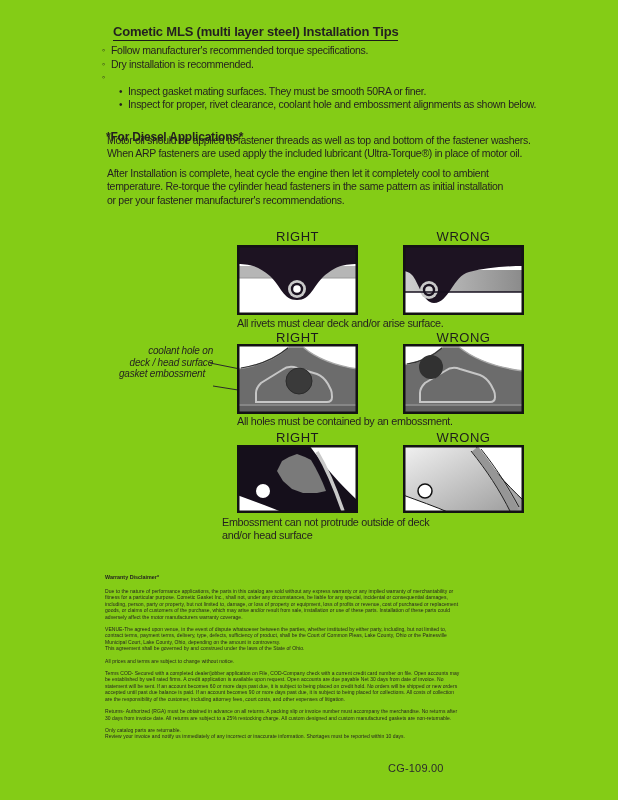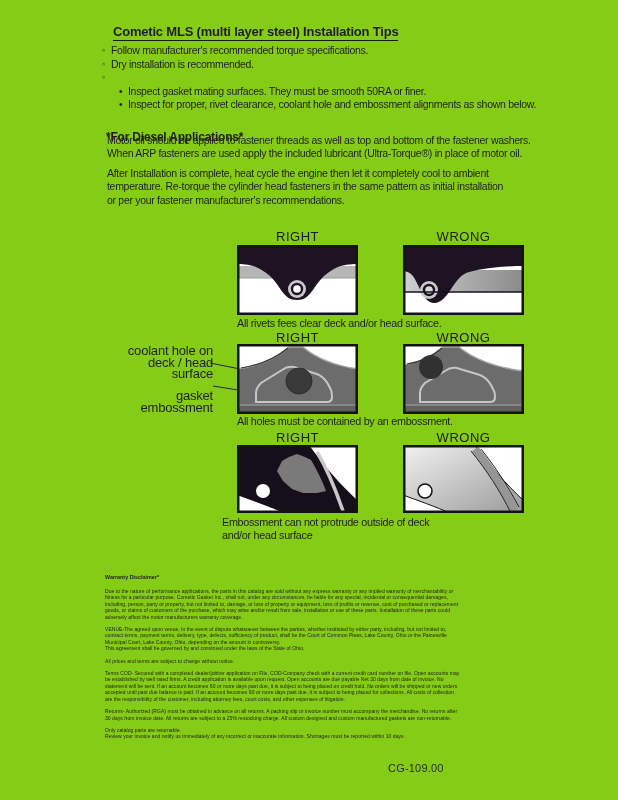--- a/index.html
+++ b/index.html
@@ -15,21 +15,21 @@
   }
   .tips{font-size:10.5px;letter-spacing:-0.3px;line-height:13.5px;}
   .tip-row{display:flex;}
   .tip-marker{width:9px;flex:0 0 9px;font-size:9px;line-height:13.5px;}
   .sub{margin-left:17px;}
   .sub .tip-marker{font-size:10px;}
   .h2{font-size:12px;font-weight:bold;letter-spacing:-0.2px;}
   .body-text{font-size:10.5px;letter-spacing:-0.3px;line-height:13.4px;}
   .fig-label{font-size:13px;letter-spacing:0.5px;width:121px;text-align:center;color:#1c1c1c;}
   .fig-caption{font-size:10.8px;letter-spacing:-0.3px;line-height:13px;font-weight:500;}
-  .anno{font-size:13px;letter-spacing:-0.2px;line-height:11.5px;width:102px;text-align:right;}
+  .anno{font-size:10px;letter-spacing:-0.2px;line-height:11.5px;width:102px;text-align:right;font-style:italic;}
   .tinyhead{font-size:5.4px;font-weight:bold;}
   .tiny{font-size:5px;line-height:6.4px;letter-spacing:0.05px;}
   .tiny p{margin:0 0 6px 0;}
   .footer-code{font-size:11px;letter-spacing:0.2px;color:#2b2b2b;}
   svg{display:block;}
 </style>
 </head>
 <body>
 
 <div class="page">
@@ -91,28 +91,28 @@
     <rect width="121" height="70" fill="#ffffff"></rect>
     <rect x="2" y="25" width="117" height="22" fill="url(#gradWedge)"></rect>
     <path d="M0,0 H121 V21 C100,21 82,23 66,27 C50,31 46,58 31,58 C20,58 15,36 9,30 C6,27 3,26 0,26 Z" fill="#1d1322"></path>
     <circle cx="26" cy="45" r="9" fill="#c9c9c9"></circle>
     <circle cx="26" cy="45" r="6.2" fill="#1a1220"></circle>
     <circle cx="26" cy="45" r="3.8" fill="#d9d9d9"></circle>
     <line x1="2" y1="47" x2="119" y2="47" stroke="#17101f" stroke-width="1.3"></line>
     <rect x="1.25" y="1.25" width="118.5" height="67.5" fill="none" stroke="#131313" stroke-width="2.5"></rect>
   </svg>
 
-  <div class="abs fig-caption" style="left:237px;top:317px;width:300px;">All rivets fees clear deck and/or head surface.</div>
+  <div class="abs fig-caption" style="left:237px;top:317px;width:300px;">All rivets must clear deck and/or arise surface.</div>
 
   <div class="abs fig-label" style="left:237px;top:330px;">RIGHT</div>
   <div class="abs fig-label" style="left:403px;top:330px;">WRONG</div>
 
   <div class="abs anno preline" style="left:111px;top:345px;">coolant hole on
 deck / head surface</div>
-  <div class="abs anno" style="left:111px;top:390px;">gasket embossment</div>
+  <div class="abs anno" style="left:111px;top:368px;text-align:center;">gasket embossment</div>
 
   <svg class="abs" style="left:110px;top:330px;pointer-events:none;" width="460" height="100" viewBox="0 0 460 100">
     <line x1="100" y1="33" x2="185" y2="50" stroke="#2a2a2a" stroke-width="1"></line>
     <line x1="103" y1="56" x2="153" y2="64" stroke="#2a2a2a" stroke-width="1"></line>
   </svg>
 
   <svg class="abs" style="left:237px;top:344px;" width="121" height="70" viewBox="0 0 121 70">
     <rect width="121" height="70" fill="#ffffff"></rect>
     <path d="M0,70 L0,25 C22,22 40,14 52,3 L66,3 C80,15 100,22 121,25 L121,70 Z" fill="#6c6c6c" stroke="#a8a8a8" stroke-width="1.4"></path>
     <path d="M4,24 C24,21 40,13 51,4" stroke="#323232" stroke-width="1.2" fill="none"></path>

